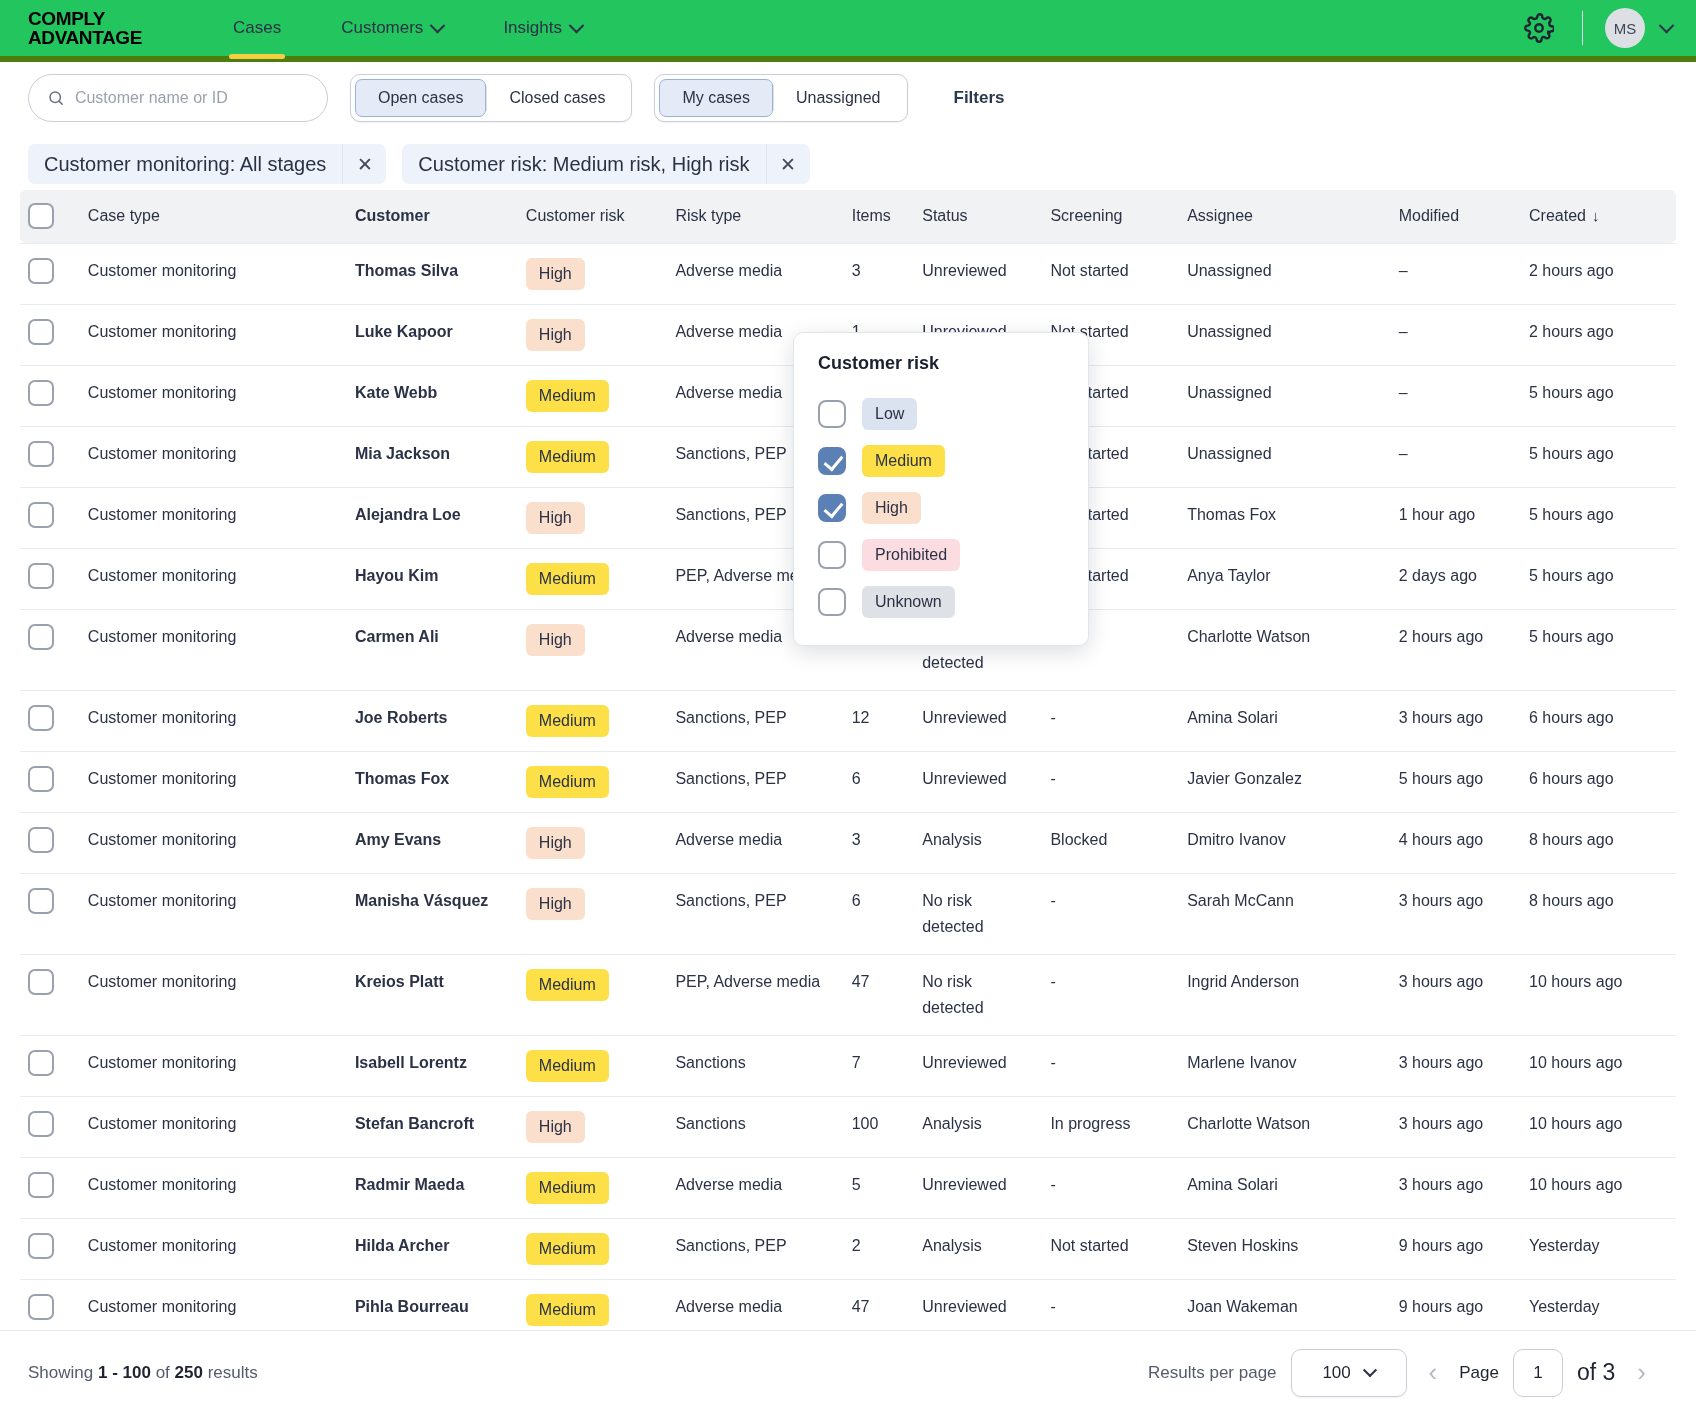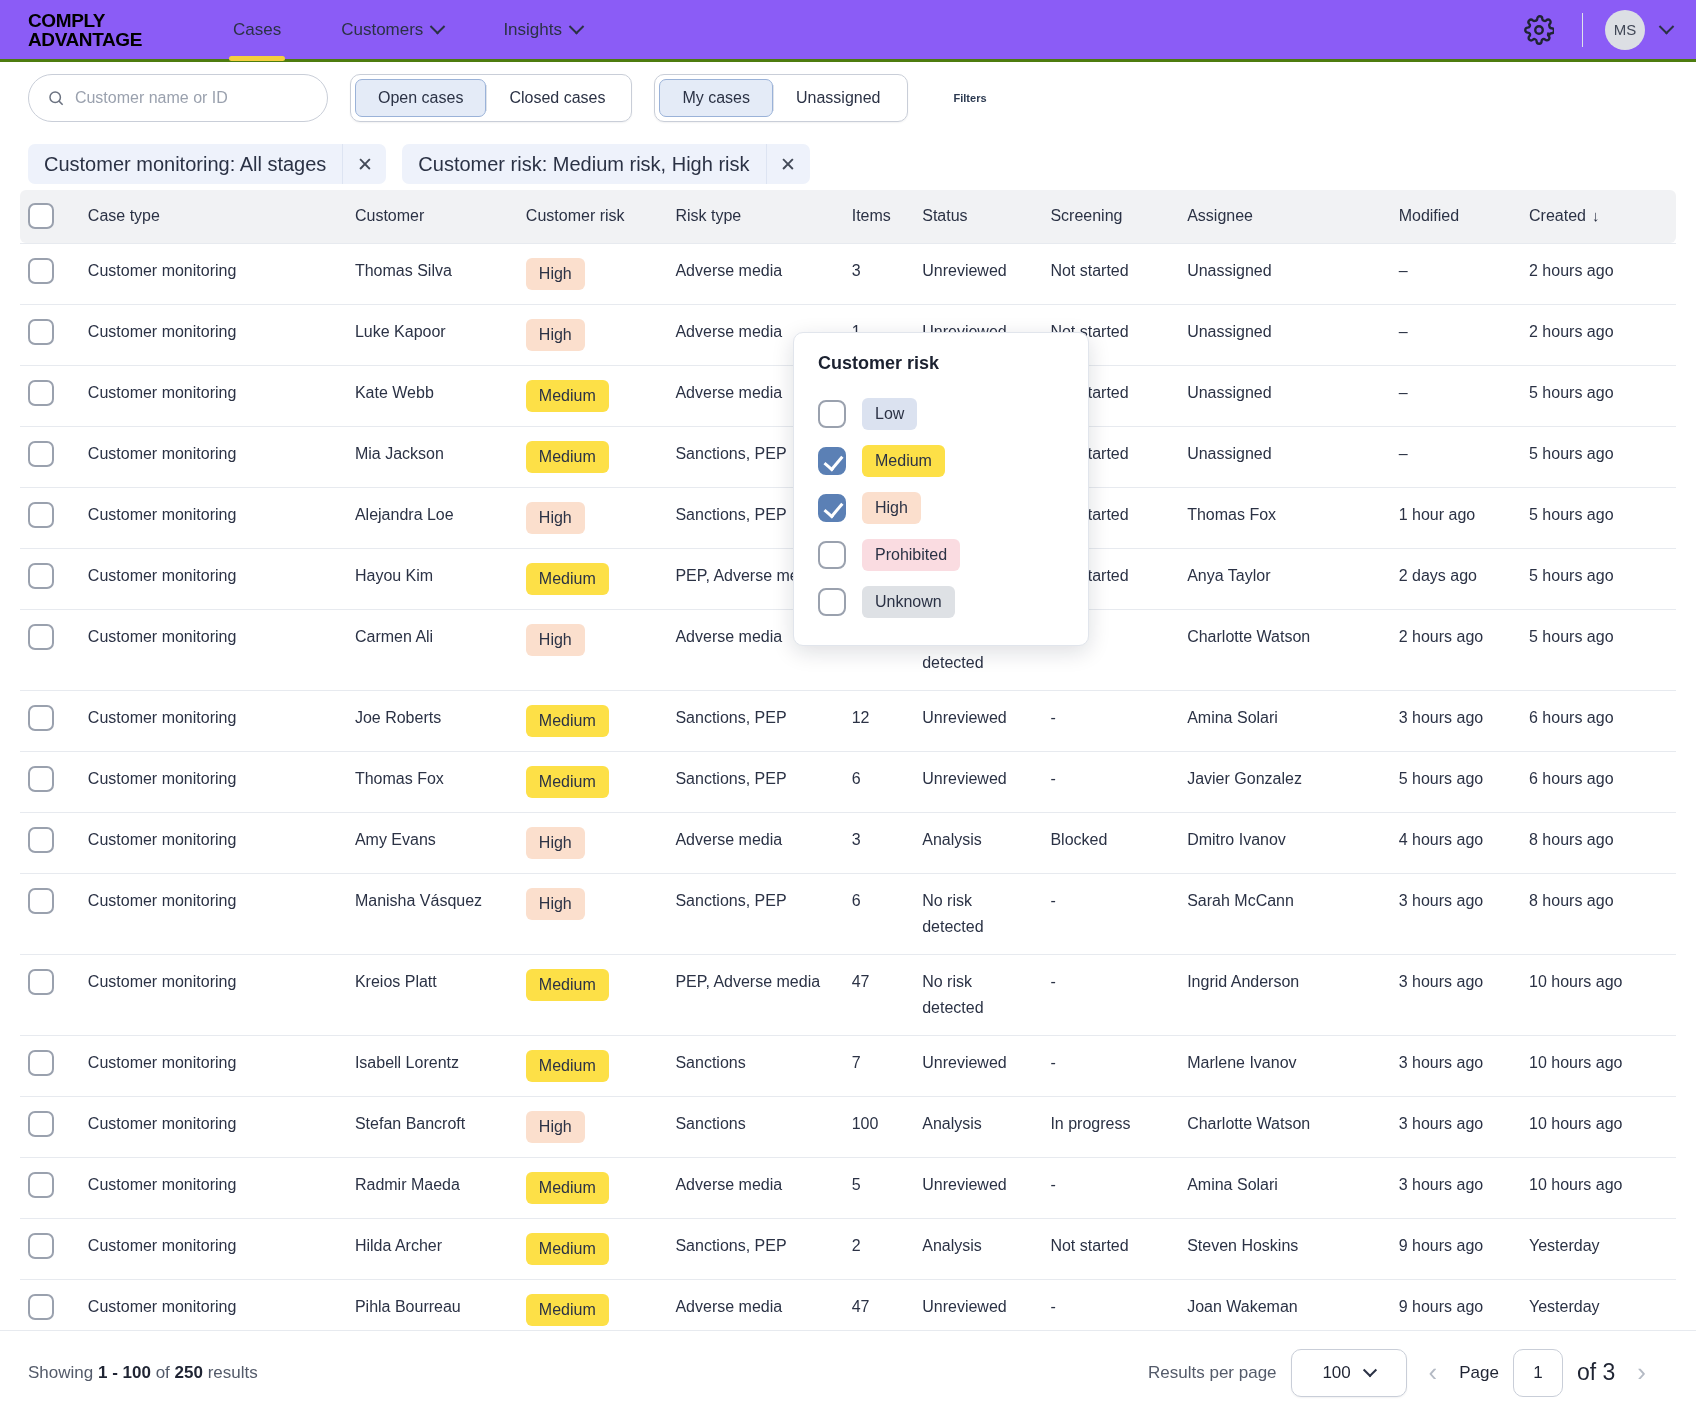--- a/index.html
+++ b/index.html
@@ -10,22 +10,22 @@
     color: #1f2433;
     overflow: hidden;
   }
 
   
   .topnav {
     height: 62px;
     display: flex;
     align-items: center;
     padding: 0 24px 0 28px;
-    border-bottom: 3px solid #4d7c0f;
-    background: #8b5cf6;
+    border-bottom: 6px solid #4d7c0f;
+    background: #22c55e;
     position: relative;
   }
   .brand {
     font-weight: 800;
     font-size: 19px;
     line-height: 19px;
     letter-spacing: -0.4px;
     color: #000;
     width: 175px;
     flex: 0 0 auto;
@@ -97,21 +97,21 @@
   }
   .seg {
     height: 38px; display: flex; align-items: center; justify-content: center;
     padding: 0 22px; font-size: 16px; color: #2b3245; cursor: pointer;
     border-radius: 7px; white-space: nowrap;
   }
   .seg.on { background: #e4ebf7; border: 1px solid #9ab2d8; }
   .segdiv { width: 1px; height: 26px; background: #dfe3ea; }
 
   .filterslink {
-    font-size: 11px; font-weight: 700; color: #2b3950; cursor: pointer;
+    font-size: 17px; font-weight: 700; color: #2b3950; cursor: pointer;
     margin-left: 24px;
   }
 
   
   .chips { display: flex; align-items: center; gap: 16px; padding: 4px 28px 0; height: 56px; }
   .chip {
     display: flex; align-items: center; height: 40px;
     background: #eef2fb; border-radius: 7px; overflow: hidden;
   }
   .chip .lbl { padding: 0 16px; font-size: 20px; color: #2b3245; white-space: nowrap; }
@@ -136,21 +136,21 @@
     line-height: 26px;
   }
   tbody tr:first-child td { border-top: 1px solid #e7eaef; }
 
   .cb {
     width: 26px; height: 26px; border: 2px solid #9aa1ae;
     border-radius: 7px; background: #fff; cursor: pointer; display: block;
   }
   .colchk { width: 56px; }
   .c-casetype { width: 250px; }
-  .c-customer { width: 160px; }
+  .c-customer { width: 160px; font-weight: bold; }
   .c-risk { width: 140px; }
   .c-risktype { width: 165px; }
   .c-items { width: 66px; }
   .c-status { width: 120px; }
   .c-screening { width: 128px; }
   .c-assignee { width: 198px; }
   .c-modified { width: 122px; }
   .c-created { width: 145px; }
 
   .pill {

